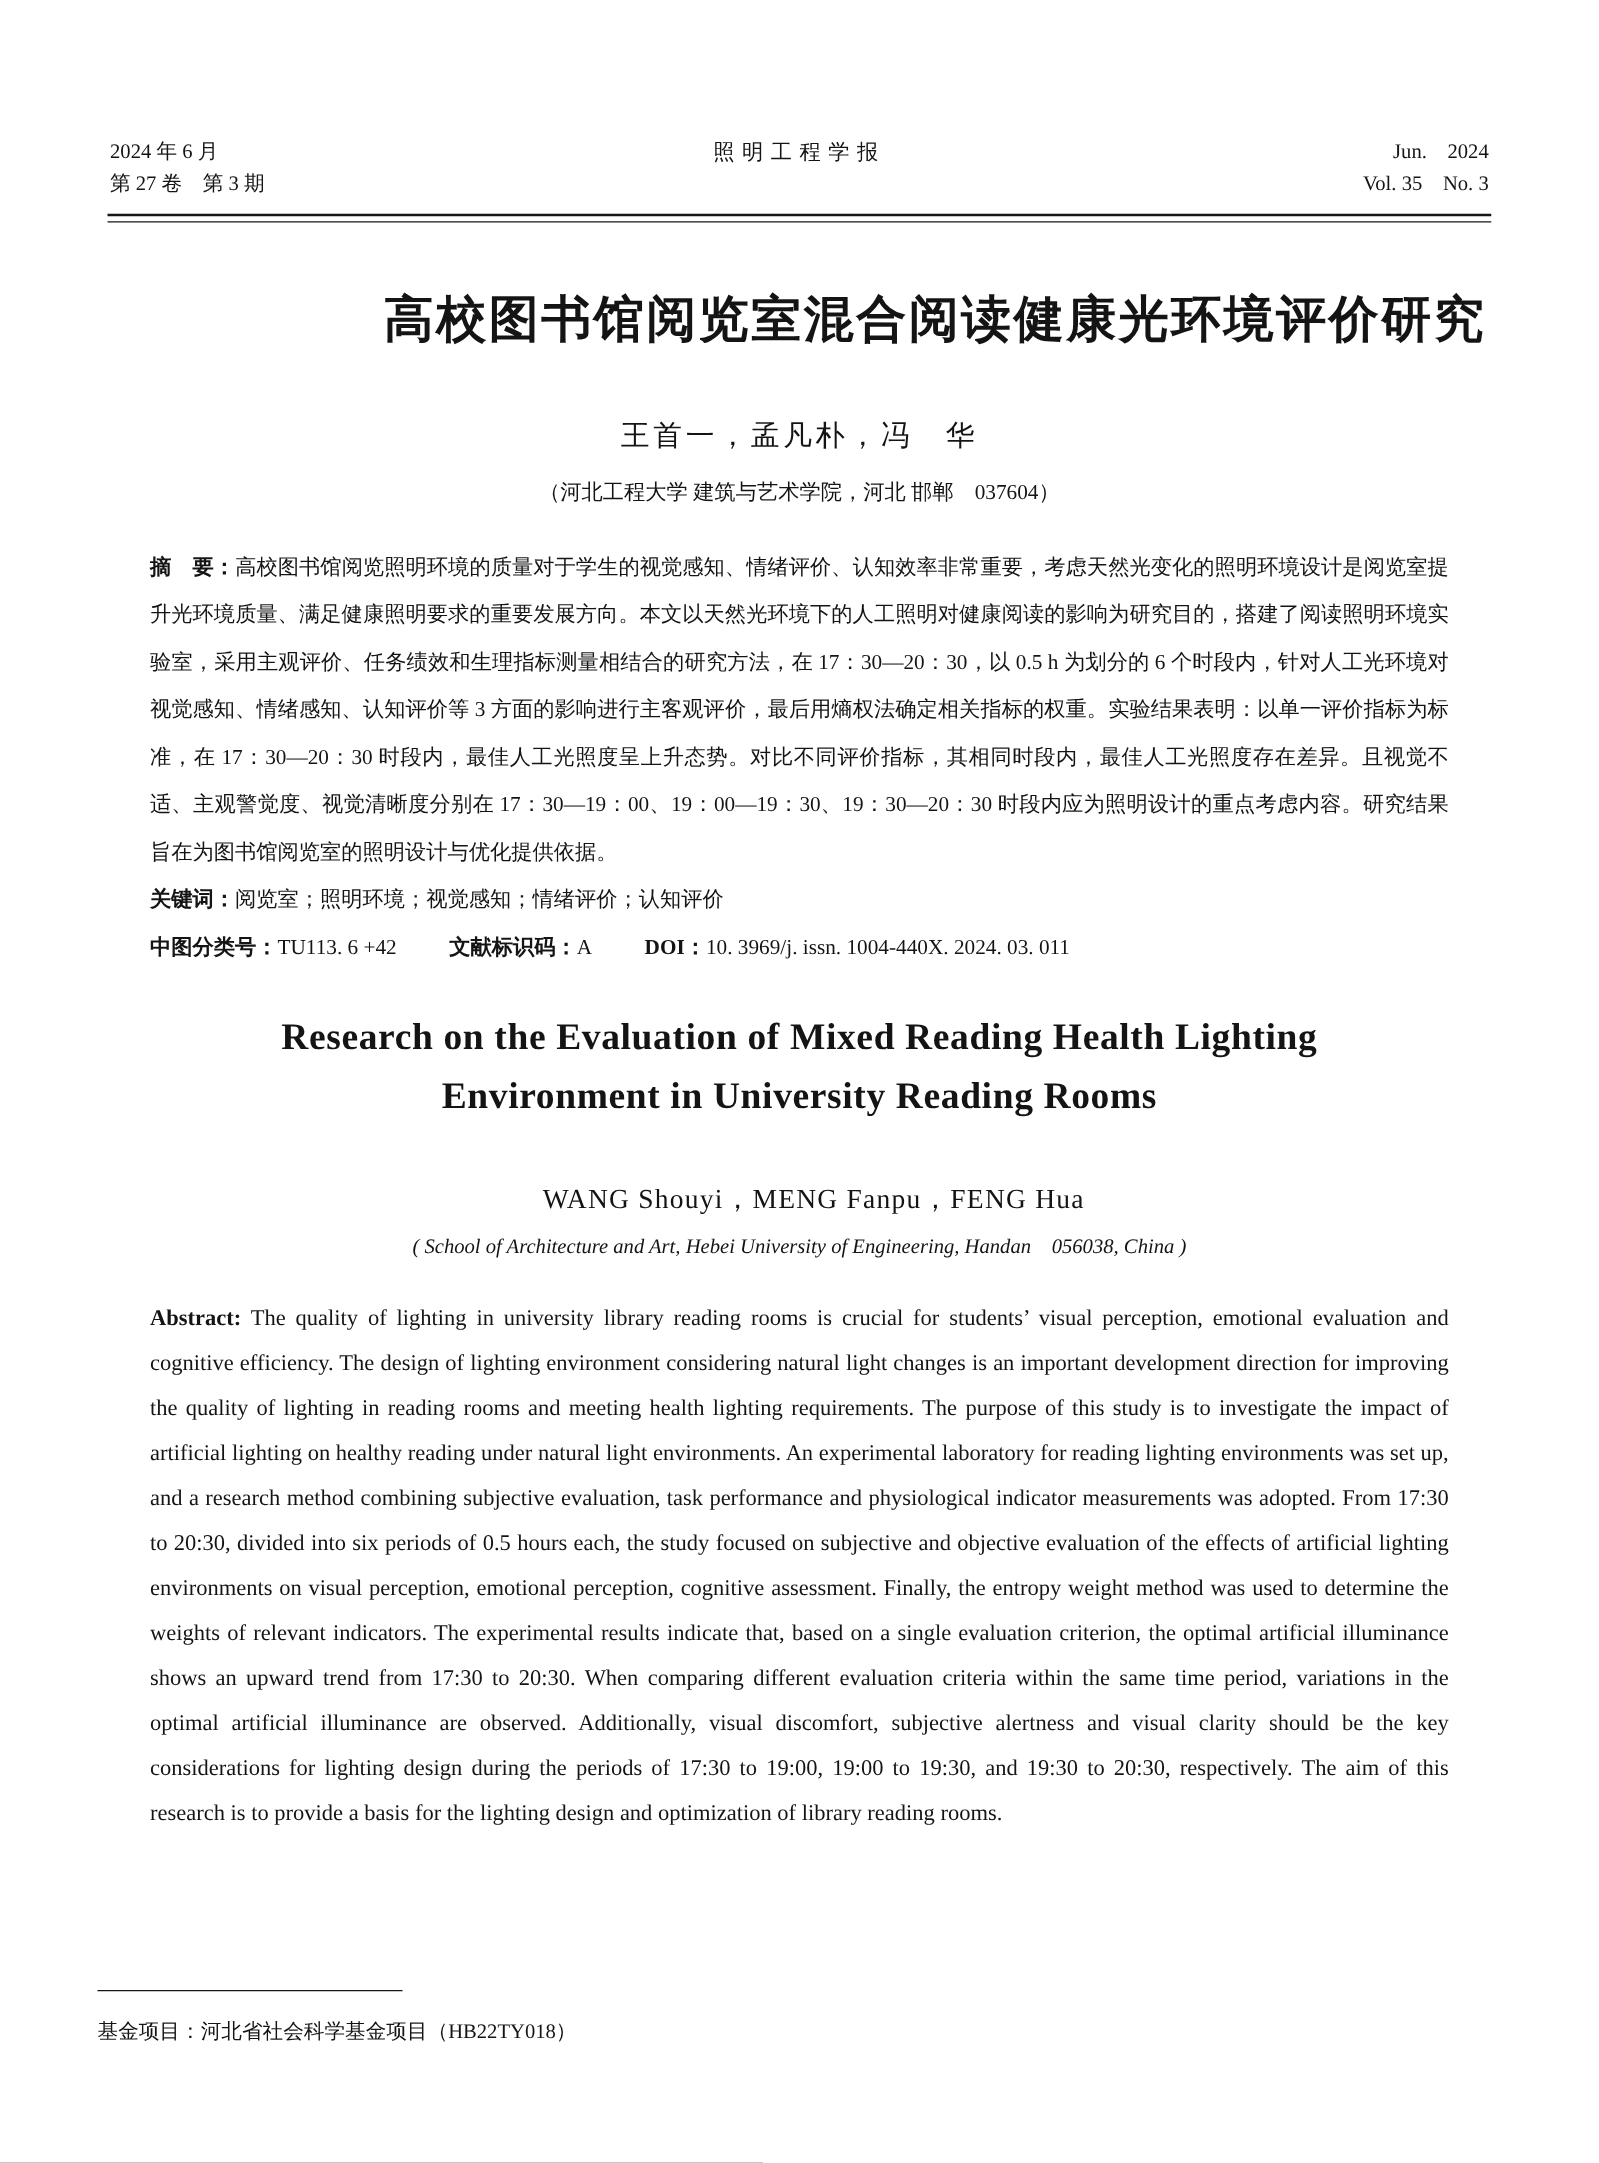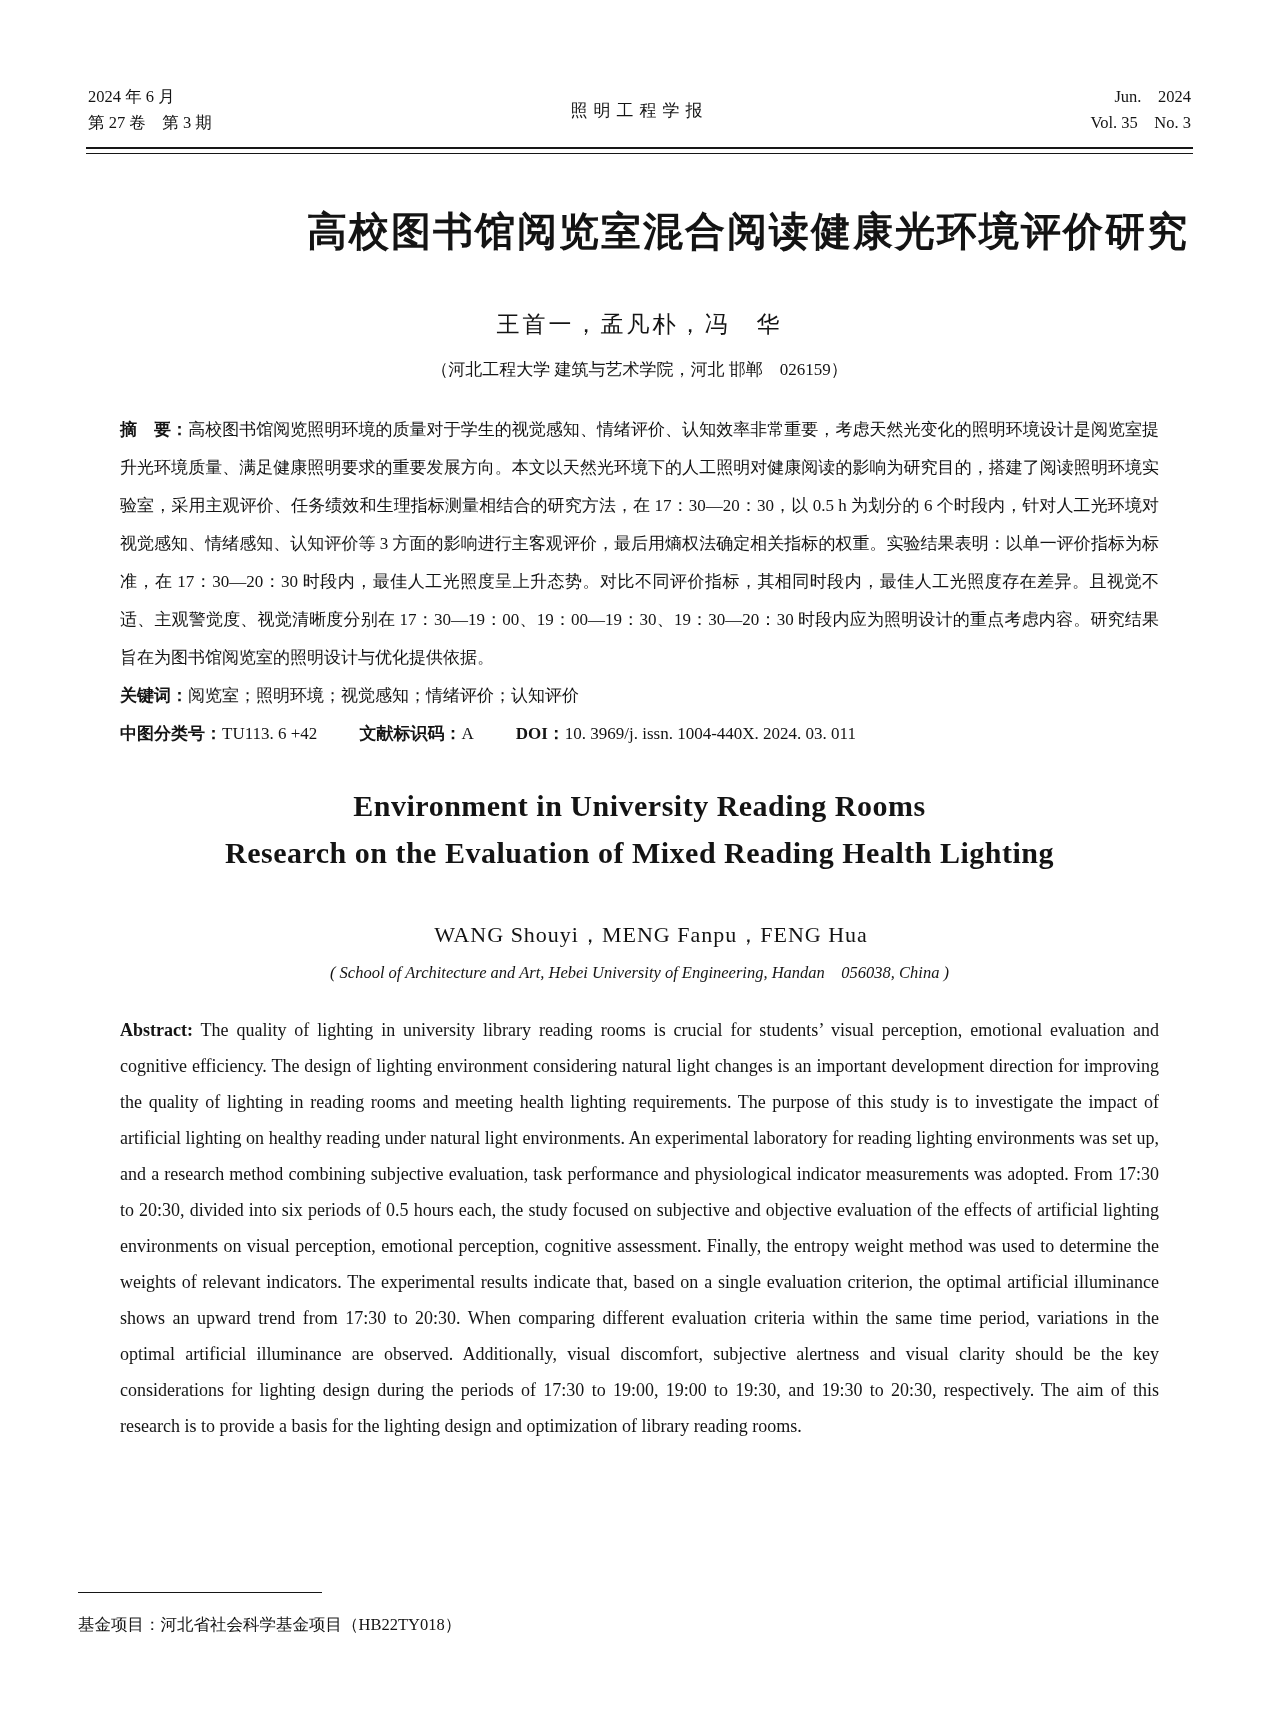--- a/index.html
+++ b/index.html
@@ -7,22 +7,22 @@
     position:relative;
     width:1279px; height:1730px;
     margin:0 auto;
     background:#ffffff;
     color:#141414;
     font-family:"Liberation Serif", serif;
     overflow:hidden;
   }
   
   .header {
-    display:flex; justify-content:space-between; align-items:center;
-    margin:0 88px; padding-top:84px;
+    display:flex; justify-content:space-between; align-items:flex-start;
+    margin:0 88px; padding-top:108px;
     font-size:16.5px; line-height:1.6;
   }
   .h-left  { text-align:left;  min-width:190px; }
   .h-center{ text-align:center; flex:1; }
   .h-right { text-align:right; min-width:190px; }
   .jname   { letter-spacing:6px; font-size:17px; }
   .rule-wrap { margin:10px 86px 0; }
   .rule-a { border-top:2.5px solid #161616; }
   .rule-b { border-top:1.5px solid #161616; margin-top:4px; }
 
@@ -87,31 +87,31 @@
 
   <div class="rule-wrap">
     <div class="rule-a"></div>
     <div class="rule-b"></div>
   </div>
 
   <h1 class="title-cn">高校图书馆阅览室混合阅读健康光环境评价研究</h1>
 
   <div class="authors-cn">王首一，孟凡朴，冯　华</div>
 
-  <div class="affil-cn">（河北工程大学 建筑与艺术学院，河北 邯郸　026159）</div>
+  <div class="affil-cn">（河北工程大学 建筑与艺术学院，河北 邯郸　037604）</div>
 
   <div class="cn-block">
     <p><span class="hei">摘　要：</span><span>高校图书馆阅览照明环境的质量对于学生的视觉感知、情绪评价、认知效率非常重要，考虑天然光变化的照明环境设计是阅览室提升光环境质量、满足健康照明要求的重要发展方向。本文以天然光环境下的人工照明对健康阅读的影响为研究目的，搭建了阅读照明环境实验室，采用主观评价、任务绩效和生理指标测量相结合的研究方法，在 17：30—20：30，以 0.5 h 为划分的 6 个时段内，针对人工光环境对视觉感知、情绪感知、认知评价等 3 方面的影响进行主客观评价，最后用熵权法确定相关指标的权重。实验结果表明：以单一评价指标为标准，在 17：30—20：30 时段内，最佳人工光照度呈上升态势。对比不同评价指标，其相同时段内，最佳人工光照度存在差异。且视觉不适、主观警觉度、视觉清晰度分别在 17：30—19：00、19：00—19：30、19：30—20：30 时段内应为照明设计的重点考虑内容。研究结果旨在为图书馆阅览室的照明设计与优化提供依据。</span></p>
     <p><span class="hei">关键词：</span><span>阅览室；照明环境；视觉感知；情绪评价；认知评价</span></p>
     <p class="meta-line"><span class="group"><span class="hei">中图分类号：</span><span>TU113. 6 +42</span></span><span class="group"><span class="hei">文献标识码：</span><span>A</span></span><span class="group"><span class="b">DOI：</span><span>10. 3969/j. issn. 1004-440X. 2024. 03. 011</span></span></p>
   </div>
 
   <h2 class="title-en">
+    <div>Research on the Evaluation of Mixed Reading Health Lighting</div>
     <div>Environment in University Reading Rooms</div>
-    <div>Research on the Evaluation of Mixed Reading Health Lighting</div>
   </h2>
 
   <div class="authors-en">WANG Shouyi，MENG Fanpu，FENG Hua</div>
 
   <div class="affil-en">( School of Architecture and Art, Hebei University of Engineering, Handan　056038, China )</div>
 
   <div class="en-block">
     <p><span class="b">Abstract:</span><span> The quality of lighting in university library reading rooms is crucial for students’ visual perception, emotional evaluation and cognitive efficiency. The design of lighting environment considering natural light changes is an important development direction for improving the quality of lighting in reading rooms and meeting health lighting requirements. The purpose of this study is to investigate the impact of artificial lighting on healthy reading under natural light environments. An experimental laboratory for reading lighting environments was set up, and a research method combining subjective evaluation, task performance and physiological indicator measurements was adopted. From 17:30 to 20:30, divided into six periods of 0.5 hours each, the study focused on subjective and objective evaluation of the effects of artificial lighting environments on visual perception, emotional perception, cognitive assessment. Finally, the entropy weight method was used to determine the weights of relevant indicators. The experimental results indicate that, based on a single evaluation criterion, the optimal artificial illuminance shows an upward trend from 17:30 to 20:30. When comparing different evaluation criteria within the same time period, variations in the optimal artificial illuminance are observed. Additionally, visual discomfort, subjective alertness and visual clarity should be the key considerations for lighting design during the periods of 17:30 to 19:00, 19:00 to 19:30, and 19:30 to 20:30, respectively. The aim of this research is to provide a basis for the lighting design and optimization of library reading rooms.</span></p>
   </div>
 

